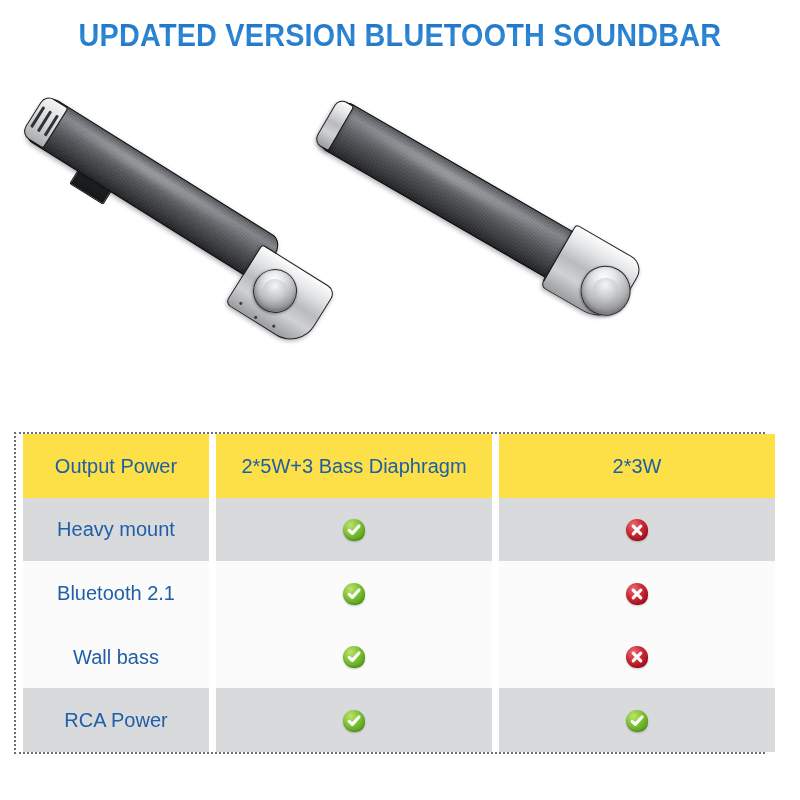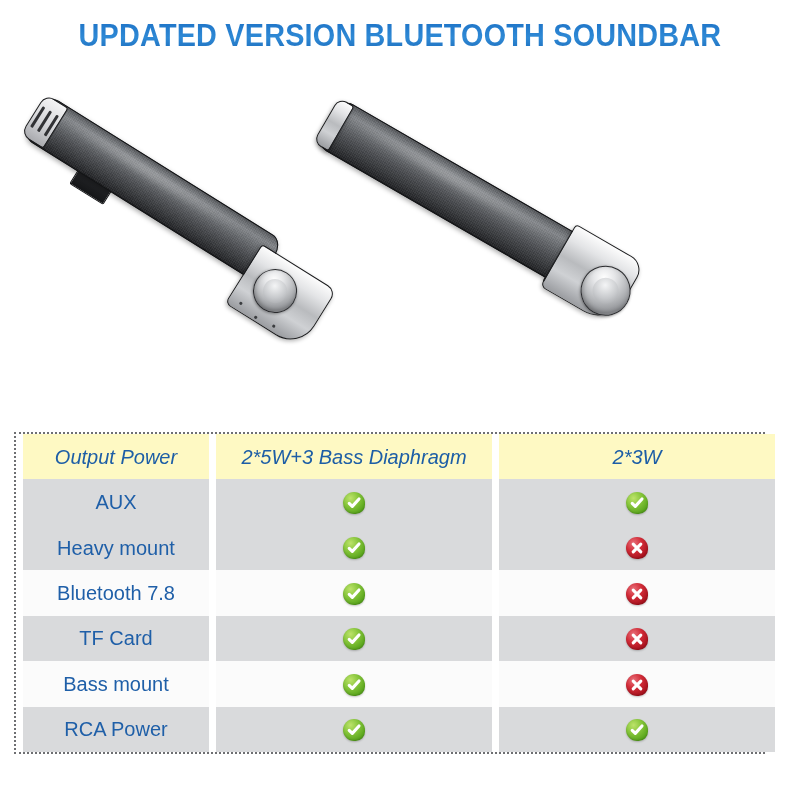--- a/index.html
+++ b/index.html
@@ -193,21 +193,21 @@
     color: #1f5fa8;
     padding: 0;
     height: 35.7px;
   }
   .col-feature { width: 186px; }
   .col-a { width: 276px; }
   .col-b { width: 276px; }
 
   tr.shade td { background: #d9dadc; }
   tr.plain td { background: #fbfbfb; }
-  tr.header td { background: #fef9c3; font-style: italic; }
+  tr.header td { background: #fde047; }
 
   .cell-text {
     display: block;
     line-height: 1;
     color: #1f5fa8;
     white-space: nowrap;
   }
   .header .cell-text { color: #1d5ea6; }
 
   
@@ -319,65 +319,43 @@
           </td>
           <td class="col-a">
             <span class="cell-text">2*5W+3 Bass Diaphragm</span>
           </td>
           <td class="col-b">
             <span class="cell-text">2*3W</span>
           </td>
         </tr>
         <tr class="shade">
           <td class="col-feature">
-            <span class="cell-text">AUX</span>
-          </td>
-          <td class="col-a"><span class="badge badge-yes"><svg viewBox="0 0 22 22">
-                <path d="M6.2 11.3 L9.3 14.4 L16.0 7.0" stroke="#ffffff" stroke-width="3.1" stroke-linecap="round" stroke-linejoin="round" fill="none"></path>
-              </svg></span></td>
-          <td class="col-b"><span class="badge badge-yes"><svg viewBox="0 0 22 22">
-                <path d="M6.2 11.3 L9.3 14.4 L16.0 7.0" stroke="#ffffff" stroke-width="3.1" stroke-linecap="round" stroke-linejoin="round" fill="none"></path>
-              </svg></span></td>
-        </tr>
-        <tr class="shade">
-          <td class="col-feature">
             <span class="cell-text">Heavy mount</span>
           </td>
           <td class="col-a"><span class="badge badge-yes"><svg viewBox="0 0 22 22">
                 <path d="M6.2 11.3 L9.3 14.4 L16.0 7.0" stroke="#ffffff" stroke-width="3.1" stroke-linecap="round" stroke-linejoin="round" fill="none"></path>
               </svg></span></td>
           <td class="col-b"><span class="badge badge-no"><svg viewBox="0 0 22 22">
                 <path d="M7.2 7.2 L14.8 14.8 M14.8 7.2 L7.2 14.8" stroke="#ffffff" stroke-width="3.1" stroke-linecap="round" fill="none"></path>
               </svg></span></td>
         </tr>
         <tr class="plain">
           <td class="col-feature">
-            <span class="cell-text">Bluetooth 7.8</span>
+            <span class="cell-text">Bluetooth 2.1</span>
           </td>
           <td class="col-a"><span class="badge badge-yes"><svg viewBox="0 0 22 22">
                 <path d="M6.2 11.3 L9.3 14.4 L16.0 7.0" stroke="#ffffff" stroke-width="3.1" stroke-linecap="round" stroke-linejoin="round" fill="none"></path>
               </svg></span></td>
           <td class="col-b"><span class="badge badge-no"><svg viewBox="0 0 22 22">
                 <path d="M7.2 7.2 L14.8 14.8 M14.8 7.2 L7.2 14.8" stroke="#ffffff" stroke-width="3.1" stroke-linecap="round" fill="none"></path>
               </svg></span></td>
         </tr>
-        <tr class="shade">
-          <td class="col-feature">
-            <span class="cell-text">TF Card</span>
-          </td>
-          <td class="col-a"><span class="badge badge-yes"><svg viewBox="0 0 22 22">
-                <path d="M6.2 11.3 L9.3 14.4 L16.0 7.0" stroke="#ffffff" stroke-width="3.1" stroke-linecap="round" stroke-linejoin="round" fill="none"></path>
-              </svg></span></td>
-          <td class="col-b"><span class="badge badge-no"><svg viewBox="0 0 22 22">
-                <path d="M7.2 7.2 L14.8 14.8 M14.8 7.2 L7.2 14.8" stroke="#ffffff" stroke-width="3.1" stroke-linecap="round" fill="none"></path>
-              </svg></span></td>
-        </tr>
         <tr class="plain">
           <td class="col-feature">
-            <span class="cell-text">Bass mount</span>
+            <span class="cell-text">Wall bass</span>
           </td>
           <td class="col-a"><span class="badge badge-yes"><svg viewBox="0 0 22 22">
                 <path d="M6.2 11.3 L9.3 14.4 L16.0 7.0" stroke="#ffffff" stroke-width="3.1" stroke-linecap="round" stroke-linejoin="round" fill="none"></path>
               </svg></span></td>
           <td class="col-b"><span class="badge badge-no"><svg viewBox="0 0 22 22">
                 <path d="M7.2 7.2 L14.8 14.8 M14.8 7.2 L7.2 14.8" stroke="#ffffff" stroke-width="3.1" stroke-linecap="round" fill="none"></path>
               </svg></span></td>
         </tr>
         <tr class="shade">
           <td class="col-feature">

